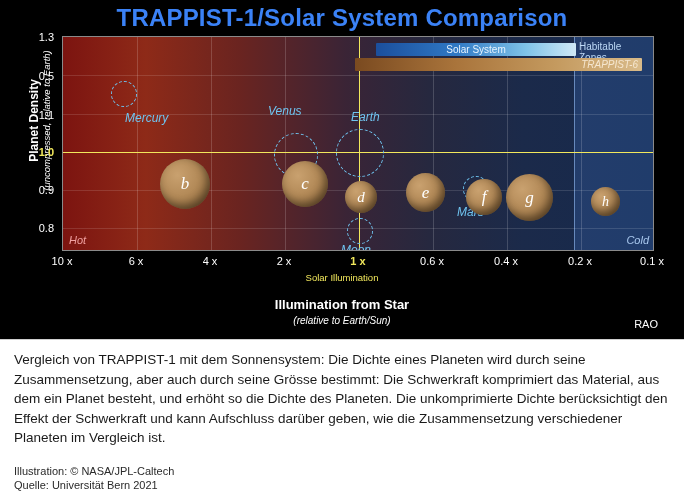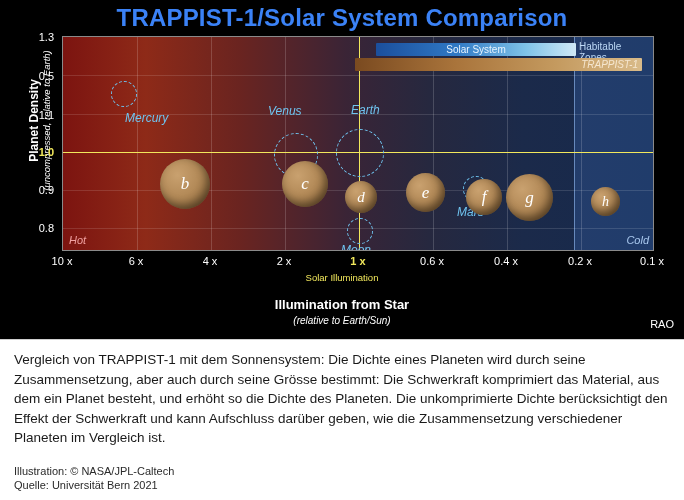--- a/index.html
+++ b/index.html
@@ -262,21 +262,21 @@
   #credits {
     position: absolute;
     left: 14px;
     bottom: 8px;
     color: #2a2a2a;
     font-size: 11px;
     line-height: 14px;
   }
   #rao {
     position: absolute;
-    right: 10px;
+    right: 26px;
     top: 318px;
     color: #ffffff;
     font-size: 11px;
   }
   #divider {
     position: absolute;
     left: 0;
     top: 339px;
     width: 684px;
     height: 1px;
@@ -320,30 +320,30 @@
       <div class="hgrid" style="top:77px;"></div>
       <div class="hgrid" style="top:153px;"></div>
       <div class="hgrid" style="top:191px;"></div>
 
       <div id="earth-line" style="top:115px;"></div>
       <div id="earth-vline" style="left:296px;"></div>
 
       <div id="ss-bar"></div>
       <div id="ss-bar-label">Solar System</div>
       <div id="t1-bar"></div>
-      <div id="t1-bar-label">TRAPPIST-1</div>
+      <div id="t1-bar-label">TRAPPIST-6</div>
 
       <div class="dashed-circle" style="left:48px; top:44px; width:26px; height:26px;"></div>
       <div class="ss-label" style="left:35px; top:74px;margin-left:27px;">Mercury</div>
 
       <div class="dashed-circle" style="left:211px; top:96px; width:44px; height:44px;"></div>
       <div class="ss-label" style="left:205px; top:67px;">Venus</div>
 
       <div class="dashed-circle" style="left:273px; top:92px; width:48px; height:48px;"></div>
-      <div class="ss-label" style="left:288px; top:66px;text-align:right;">Earth</div>
+      <div class="ss-label" style="left:288px; top:73px;text-align:right;">Earth</div>
 
       <div class="dashed-circle" style="left:284px; top:181px; width:26px; height:26px;"></div>
       <div class="ss-label" style="left:278px; top:206px;">Moon</div>
 
       <div class="dashed-circle" style="left:400px; top:139px; width:26px; height:26px;"></div>
       <div class="ss-label" style="left:394px; top:168px;">Mars</div>
 
       <div class="planet" style="left:97px; top:122px; width:50px; height:50px; line-height:50px;">
         <span>b</span>
       </div>

